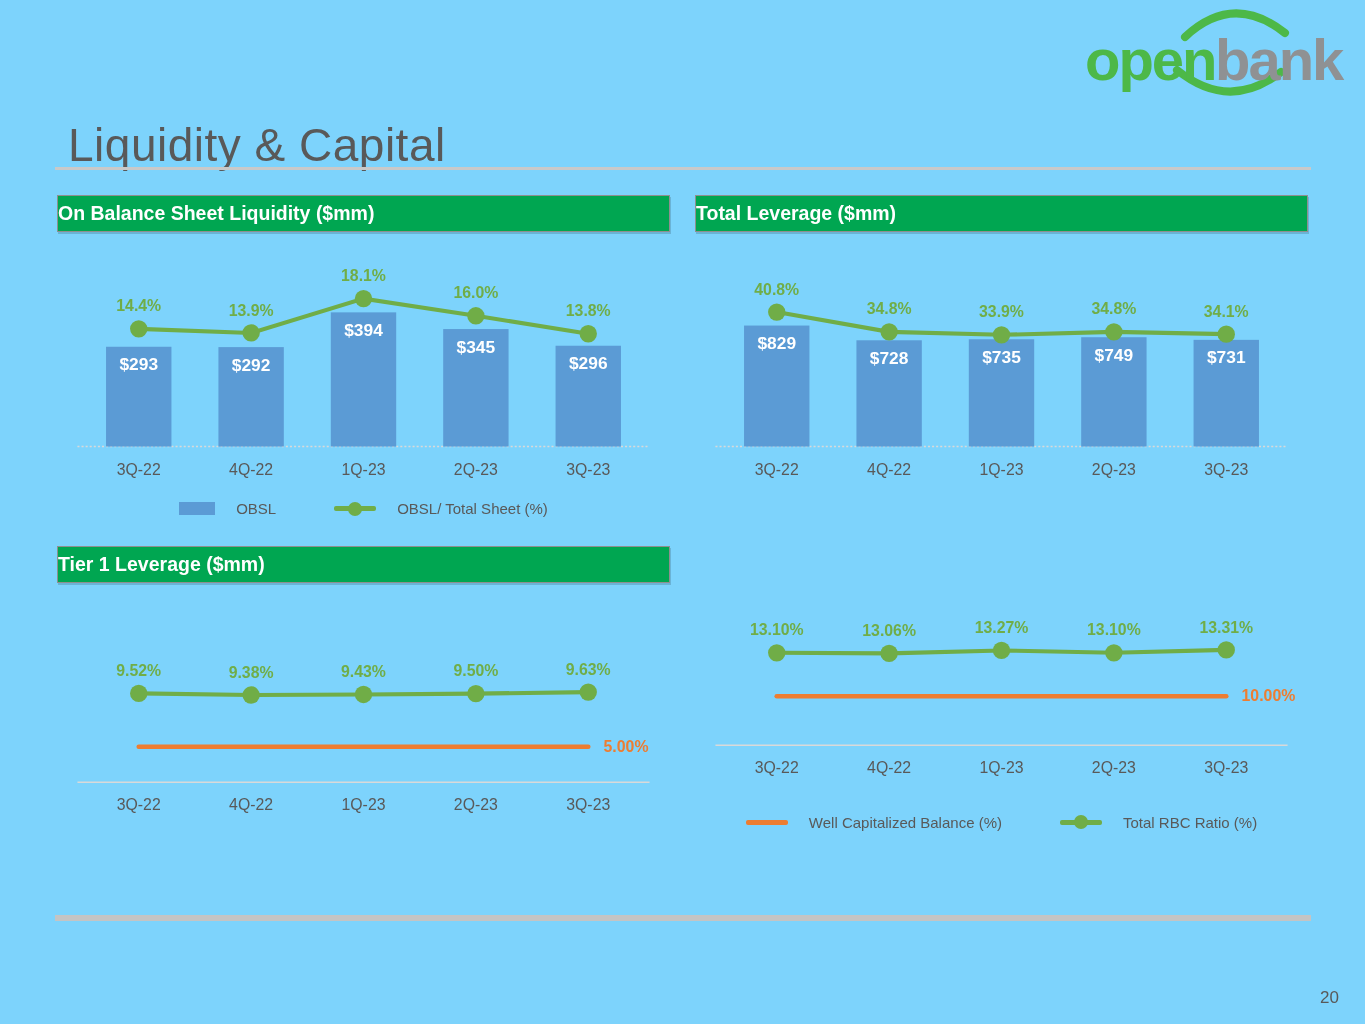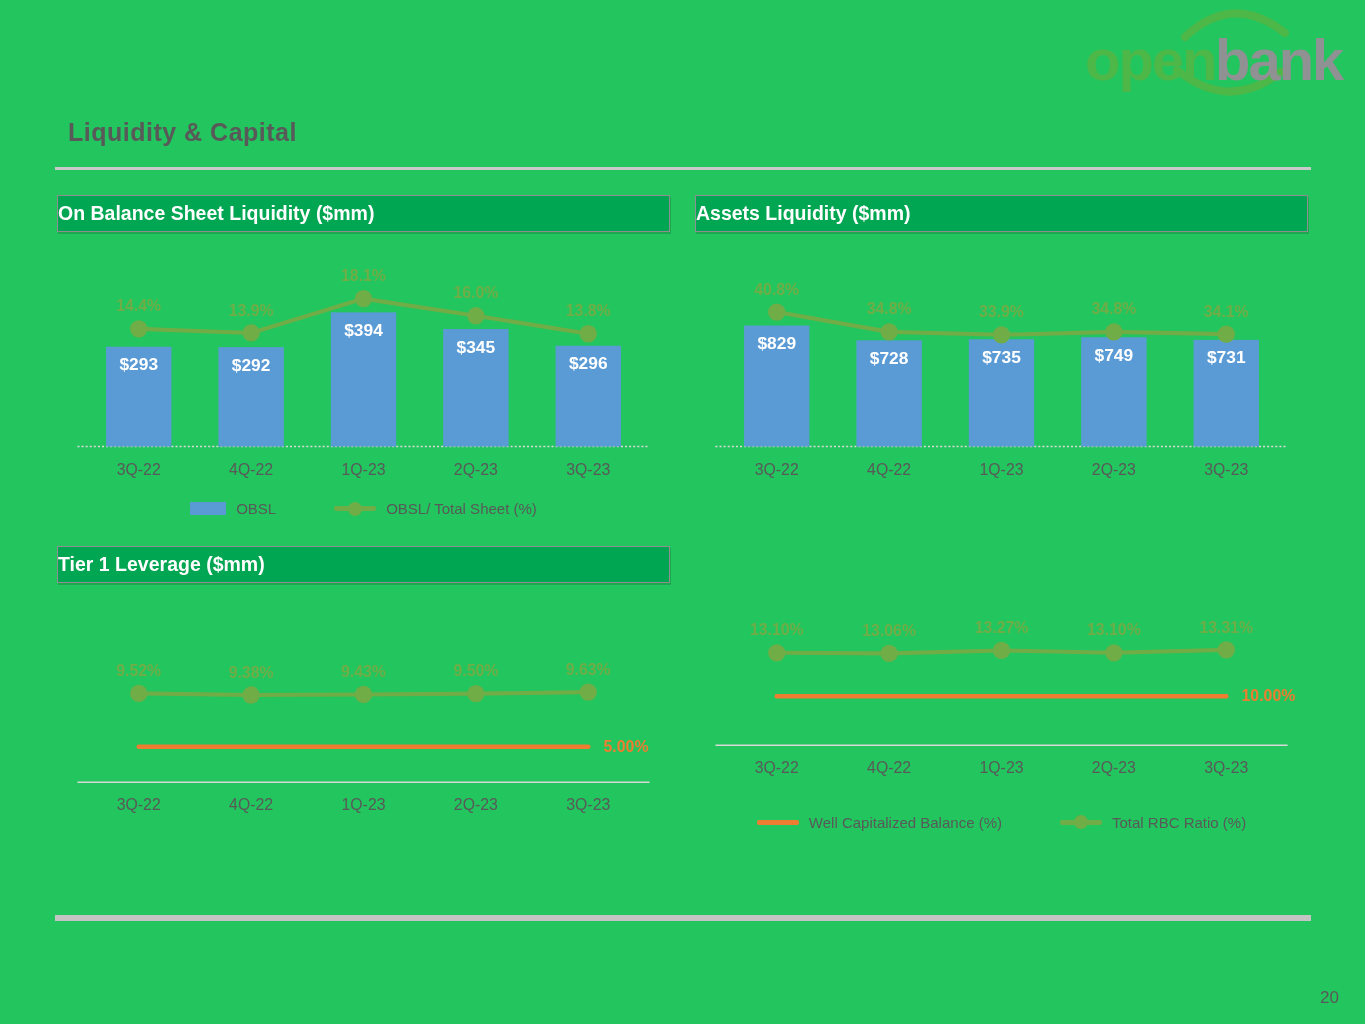--- a/index.html
+++ b/index.html
@@ -1,27 +1,27 @@
 <!DOCTYPE html>
 <html><head>
 <meta charset="utf-8">
 <style>
   * { margin:0; padding:0; box-sizing:border-box; }
   html,body { background:#e8e8e8; }
   body { font-family:"Liberation Sans", sans-serif; }
   .slide {
     position:relative; width:1365px; height:1024px;
-    background:#22c55e; overflow:hidden; margin:0 auto;
+    background:#7dd3fc; overflow:hidden; margin:0 auto;
   }
   
   .logo { position:absolute; top:4px; right:14px; width:272px; height:100px; }
   
   .page-title {
     position:absolute; left:68px; top:118px;
-    font-size:25px; font-weight:bold; color:#595959; letter-spacing:0.5px;
+    font-size:46px; font-weight:normal; color:#595959; letter-spacing:0.5px;
   }
   .title-divider {
     position:absolute; left:55px; top:167px; width:1256px; height:3px;
     background:#c9c9c9;
   }
   
   .charts-grid {
     position:absolute; left:57px; top:195px; width:1251px;
     display:grid; grid-template-columns:613px 613px; column-gap:25px; row-gap:26px;
   }
@@ -32,21 +32,21 @@
     box-shadow:1px 2px 0 rgba(0,0,0,0.15);
     color:#ffffff; font-weight:bold; font-size:19.5px;
   }
   .chart-svg { display:block; width:613px; height:auto; }
   svg text { font-family:"Liberation Sans", sans-serif; }
   
   .legend {
     display:flex; justify-content:center; align-items:center; gap:58px;
     font-size:15px; color:#595959; margin-top:0px; height:22px;
   }
-  .legend-item { display:inline-flex; align-items:center; gap:10px; }
+  .legend-item { display:inline-flex; align-items:center; gap:21px; }
   .m-bar { display:inline-block; width:36px; height:13px; background:var(--c); }
   .m-line, .m-threshold {
     display:inline-block; width:42px; height:5px; background:var(--c);
     position:relative; border-radius:2px;
   }
   .m-line .dot {
     position:absolute; left:50%; top:50%; transform:translate(-50%,-50%);
     width:14px; height:14px; border-radius:50%;
   }
   
@@ -115,21 +115,21 @@
           <span class="legend-item">
             <span class="m-line" style="--c: #70AD47;">
               <span class="dot" style="background: rgb(112, 173, 71);"></span>
             </span>
             <span>OBSL/ Total Sheet (%)</span>
           </span>
         </div>
     </div>
 
     <div class="panel">
-      <div class="panel-header">Assets Liquidity ($mm)</div>
+      <div class="panel-header">Total Leverage ($mm)</div>
       <svg class="chart-svg" viewBox="0 0 600 260">
           <line x1="20" y1="210" x2="580" y2="210" stroke="#D9D9D9" stroke-width="1.5" stroke-dasharray="2,2"></line>
           <text x="80" y="238" text-anchor="middle" font-size="15.5" font-weight="normal" fill="#595959">3Q-22</text>
           <text x="190" y="238" text-anchor="middle" font-size="15.5" font-weight="normal" fill="#595959">4Q-22</text>
           <text x="300" y="238" text-anchor="middle" font-size="15.5" font-weight="normal" fill="#595959">1Q-23</text>
           <text x="410" y="238" text-anchor="middle" font-size="15.5" font-weight="normal" fill="#595959">2Q-23</text>
           <text x="520" y="238" text-anchor="middle" font-size="15.5" font-weight="normal" fill="#595959">3Q-23</text>
           <rect x="48" y="91.57142857142856" width="64" height="118.42857142857144" fill="#5B9BD5"></rect>
           <text x="80" y="114.57142857142856" text-anchor="middle" font-size="17" font-weight="bold" fill="#ffffff">$829</text>
           <rect x="158" y="106" width="64" height="104" fill="#5B9BD5"></rect>

